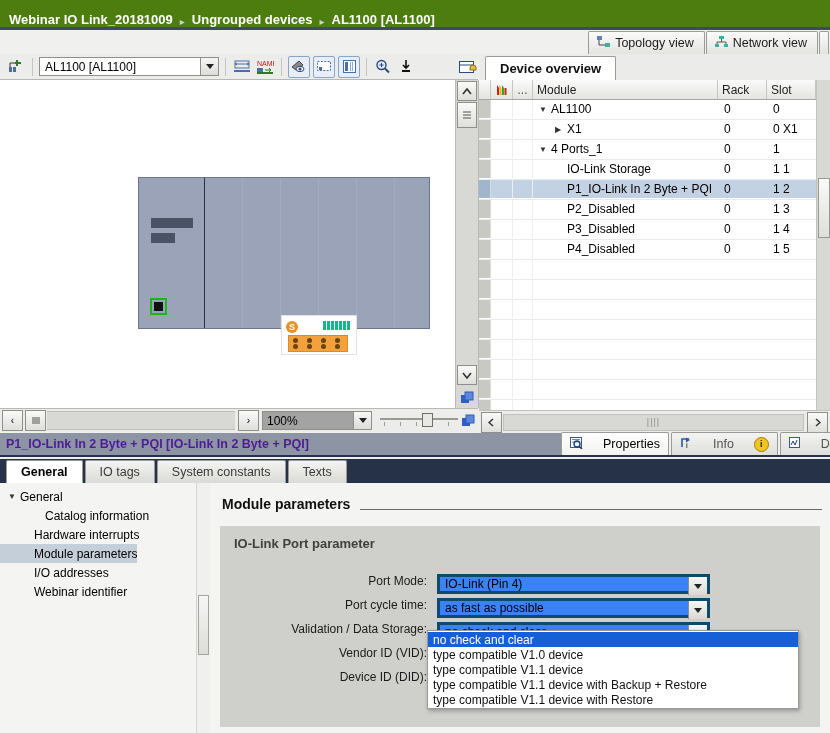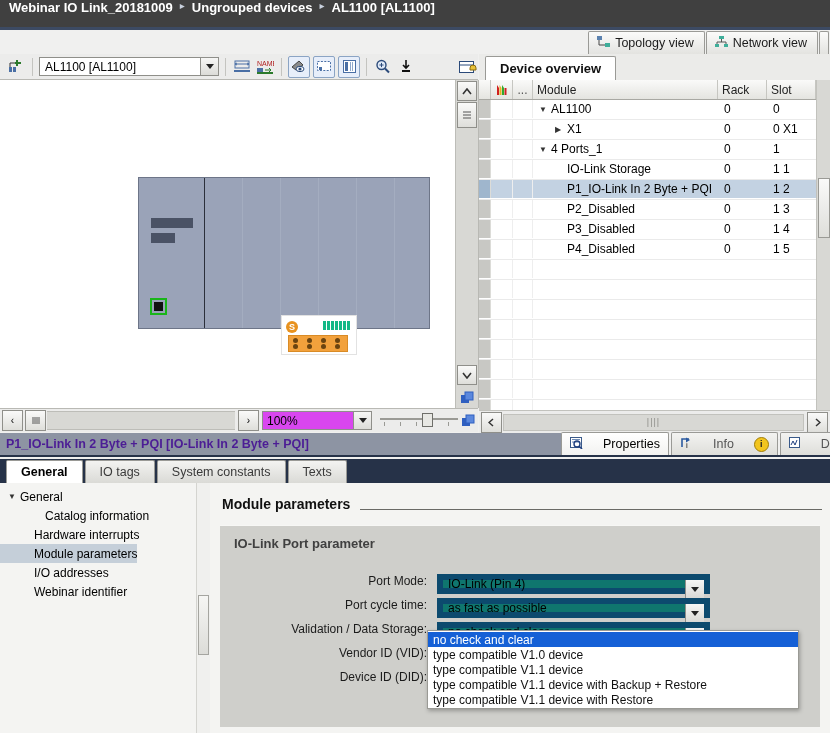--- a/index.html
+++ b/index.html
@@ -7,21 +7,21 @@
     width:830px;height:733px;overflow:hidden;
     font-family:"Liberation Sans","DejaVu Sans",sans-serif;
     font-size:12px;color:#000;background:#f0f0ef;
     -webkit-font-smoothing:antialiased;
   }
   .app{position:relative;width:830px;height:733px;}
 
   
   .breadcrumb{
     position:absolute;left:0;top:0;width:830px;height:27px;
-    background:#404040;color:#fff;display:flex;align-items:flex-start;
+    background:#4d7c0f;color:#fff;display:flex;align-items:flex-end;
     font-size:13px;font-weight:bold;padding-left:9px;box-sizing:border-box;
   }
   .breadcrumb .crumb{white-space:nowrap;}
   .breadcrumb .sep{margin:0 7px;font-size:10px;color:#c9d1de;}
   .bc-underline{position:absolute;left:0;top:27px;width:830px;height:3px;background:#3c4a63;}
 
   
   .viewtabs{position:absolute;right:0;top:30px;height:24px;display:flex;align-items:flex-end;}
   .vtab{
     height:22px;display:flex;align-items:center;gap:5px;
@@ -71,21 +71,21 @@
   .iolink-img{position:absolute;left:281px;top:235px;width:74px;height:38px;background:#fff;border:1px solid #e2e2e2;}
   .iol-s{position:absolute;left:4px;top:5px;width:12px;height:12px;border-radius:50%;background:#e8921f;color:#fff;font-size:9px;font-weight:bold;display:flex;align-items:center;justify-content:center;}
   .iol-logo{position:absolute;right:5px;top:5px;width:28px;height:9px;background:repeating-linear-gradient(90deg,#12b886 0 3px,#fff 3px 4px);}
   .iol-body{position:absolute;left:6px;top:19px;width:58px;height:15px;background:#f2a13c;border:1px solid #d98b26;}
   .iol-body .pin{position:absolute;width:5px;height:5px;border-radius:50%;background:#6b4410;}
 
   
   .canvasbar{position:absolute;left:0;top:408px;width:478px;height:24px;background:#ececeb;border-top:1px solid #b9b9b4;display:flex;align-items:center;box-sizing:border-box;}
   .sbtn{width:19px;height:19px;border:1px solid #8f8f8a;background:linear-gradient(#fafaf9,#dededa);display:flex;align-items:center;justify-content:center;font-size:10px;margin-left:2px;}
   .htrack{flex:1;height:17px;background:#d8d8d4;border-top:1px solid #bdbdb8;border-bottom:1px solid #bdbdb8;margin:0 1px;}
-  .zoombox{width:110px;height:19px;background:#d946ef;border:1px solid #8f8f8a;display:flex;align-items:center;position:relative;font-size:12px;padding-left:4px;box-sizing:border-box;margin-left:3px;}
+  .zoombox{width:110px;height:19px;background:#a3a3a3;border:1px solid #8f8f8a;display:flex;align-items:center;position:relative;font-size:12px;padding-left:4px;box-sizing:border-box;margin-left:3px;}
   .zoombox .arrow{position:absolute;right:0;top:0;width:17px;height:17px;background:linear-gradient(#f6f6f5,#dcdcd8);border-left:1px solid #8f8f8a;display:flex;align-items:center;justify-content:center;}
   .zslider{width:78px;height:18px;position:relative;margin-left:8px;}
   .zslider .ztrack{position:absolute;left:0;right:0;top:6px;height:2px;background:#9a9a95;}
   .zslider .zknob{position:absolute;left:42px;top:1px;width:9px;height:12px;background:#e8e8e4;border:1px solid #6f6f6a;}
   .zslider .ztick{position:absolute;top:10px;width:1px;height:4px;background:#9a9a95;}
 
   
   .vscroll{position:absolute;left:455px;top:80px;width:22px;height:328px;background:#d8d8d4;border-left:1px solid #bdbdb8;}
   .vs-btn{width:20px;height:20px;margin:1px;border:1px solid #8f8f8a;background:linear-gradient(#fafaf9,#dededa);display:flex;align-items:center;justify-content:center;font-size:10px;box-sizing:border-box;}
   .vs-thumb{width:20px;height:26px;margin:0 1px;border:1px solid #8f8f8a;background:linear-gradient(#fafaf9,#dededa);display:flex;align-items:center;justify-content:center;box-sizing:border-box;}
@@ -148,21 +148,21 @@
   .nav-thumb{position:absolute;left:1px;top:112px;width:11px;height:60px;background:linear-gradient(#f6f6f4,#dcdcd8);border:1px solid #a5a5a0;box-sizing:border-box;}
 
   .content{position:absolute;left:210px;top:0;right:0;bottom:0;background:#f4f4f2;}
   .mod-title{position:absolute;left:12px;top:13px;font-size:14px;font-weight:bold;color:#111;}
   .mod-rule{position:absolute;left:150px;top:26px;right:8px;height:1px;background:#6a6a66;}
   .group{position:absolute;left:10px;top:42px;right:10px;bottom:6px;background:#cfcfcb;border-top:1px solid #f7f7f5;}
   .group-title{position:absolute;left:14px;top:10px;font-size:13px;font-weight:bold;color:#404040;}
   .frow{position:absolute;height:20px;display:flex;align-items:center;}
   .flabel{position:absolute;right:0;top:0;font-size:12px;color:#1b1b1b;white-space:nowrap;}
   .lblwrap{position:absolute;left:0;width:207px;height:20px;}
-  .fctl{position:absolute;left:217px;width:273px;height:20px;background:#0f766e;border:6px solid #0c4a6e;box-sizing:border-box;
+  .fctl{position:absolute;left:217px;width:273px;height:20px;background:#3b82f6;border:3px solid #0c4a6e;box-sizing:border-box;
     display:flex;align-items:center;font-size:12px;padding-left:5px;}
   .fctl .arrow{position:absolute;right:0;top:0;width:18px;height:18px;background:linear-gradient(#f6f6f5,#d9d9d5);
     border-left:1px solid #8f8f8a;display:flex;align-items:center;justify-content:center;}
 
   
   .dropdown{position:absolute;left:427px;top:630px;width:370px;background:#fff;border:1px solid #9a9a95;
     box-shadow:1px 2px 4px rgba(0,0,0,.28);z-index:40;padding:1px 0;}
   .dd-item{height:15px;display:flex;align-items:center;padding-left:5px;font-size:12px;color:#111;white-space:nowrap;}
   .dd-item.sel{background:#1560d6;color:#fff;}
 </style>

